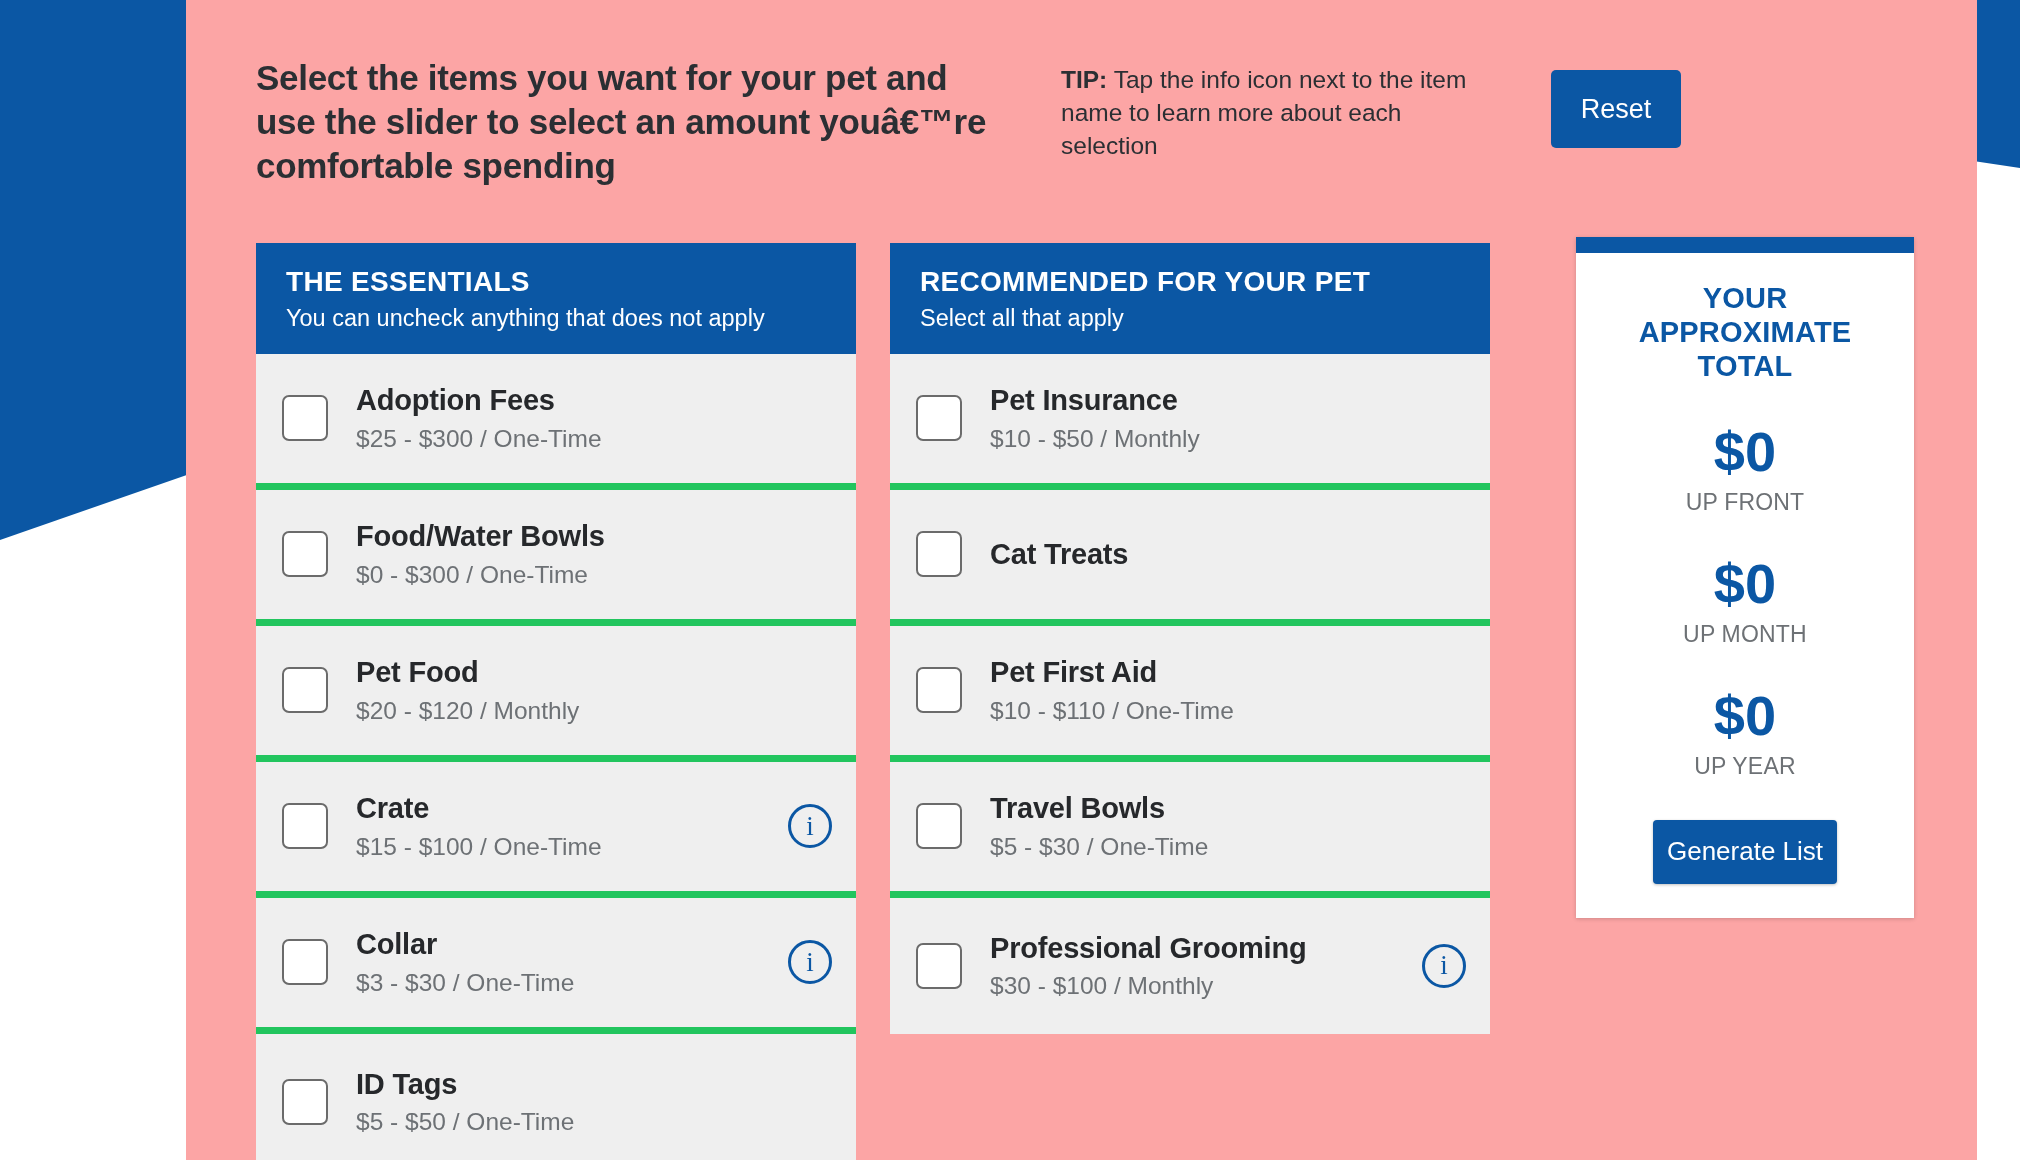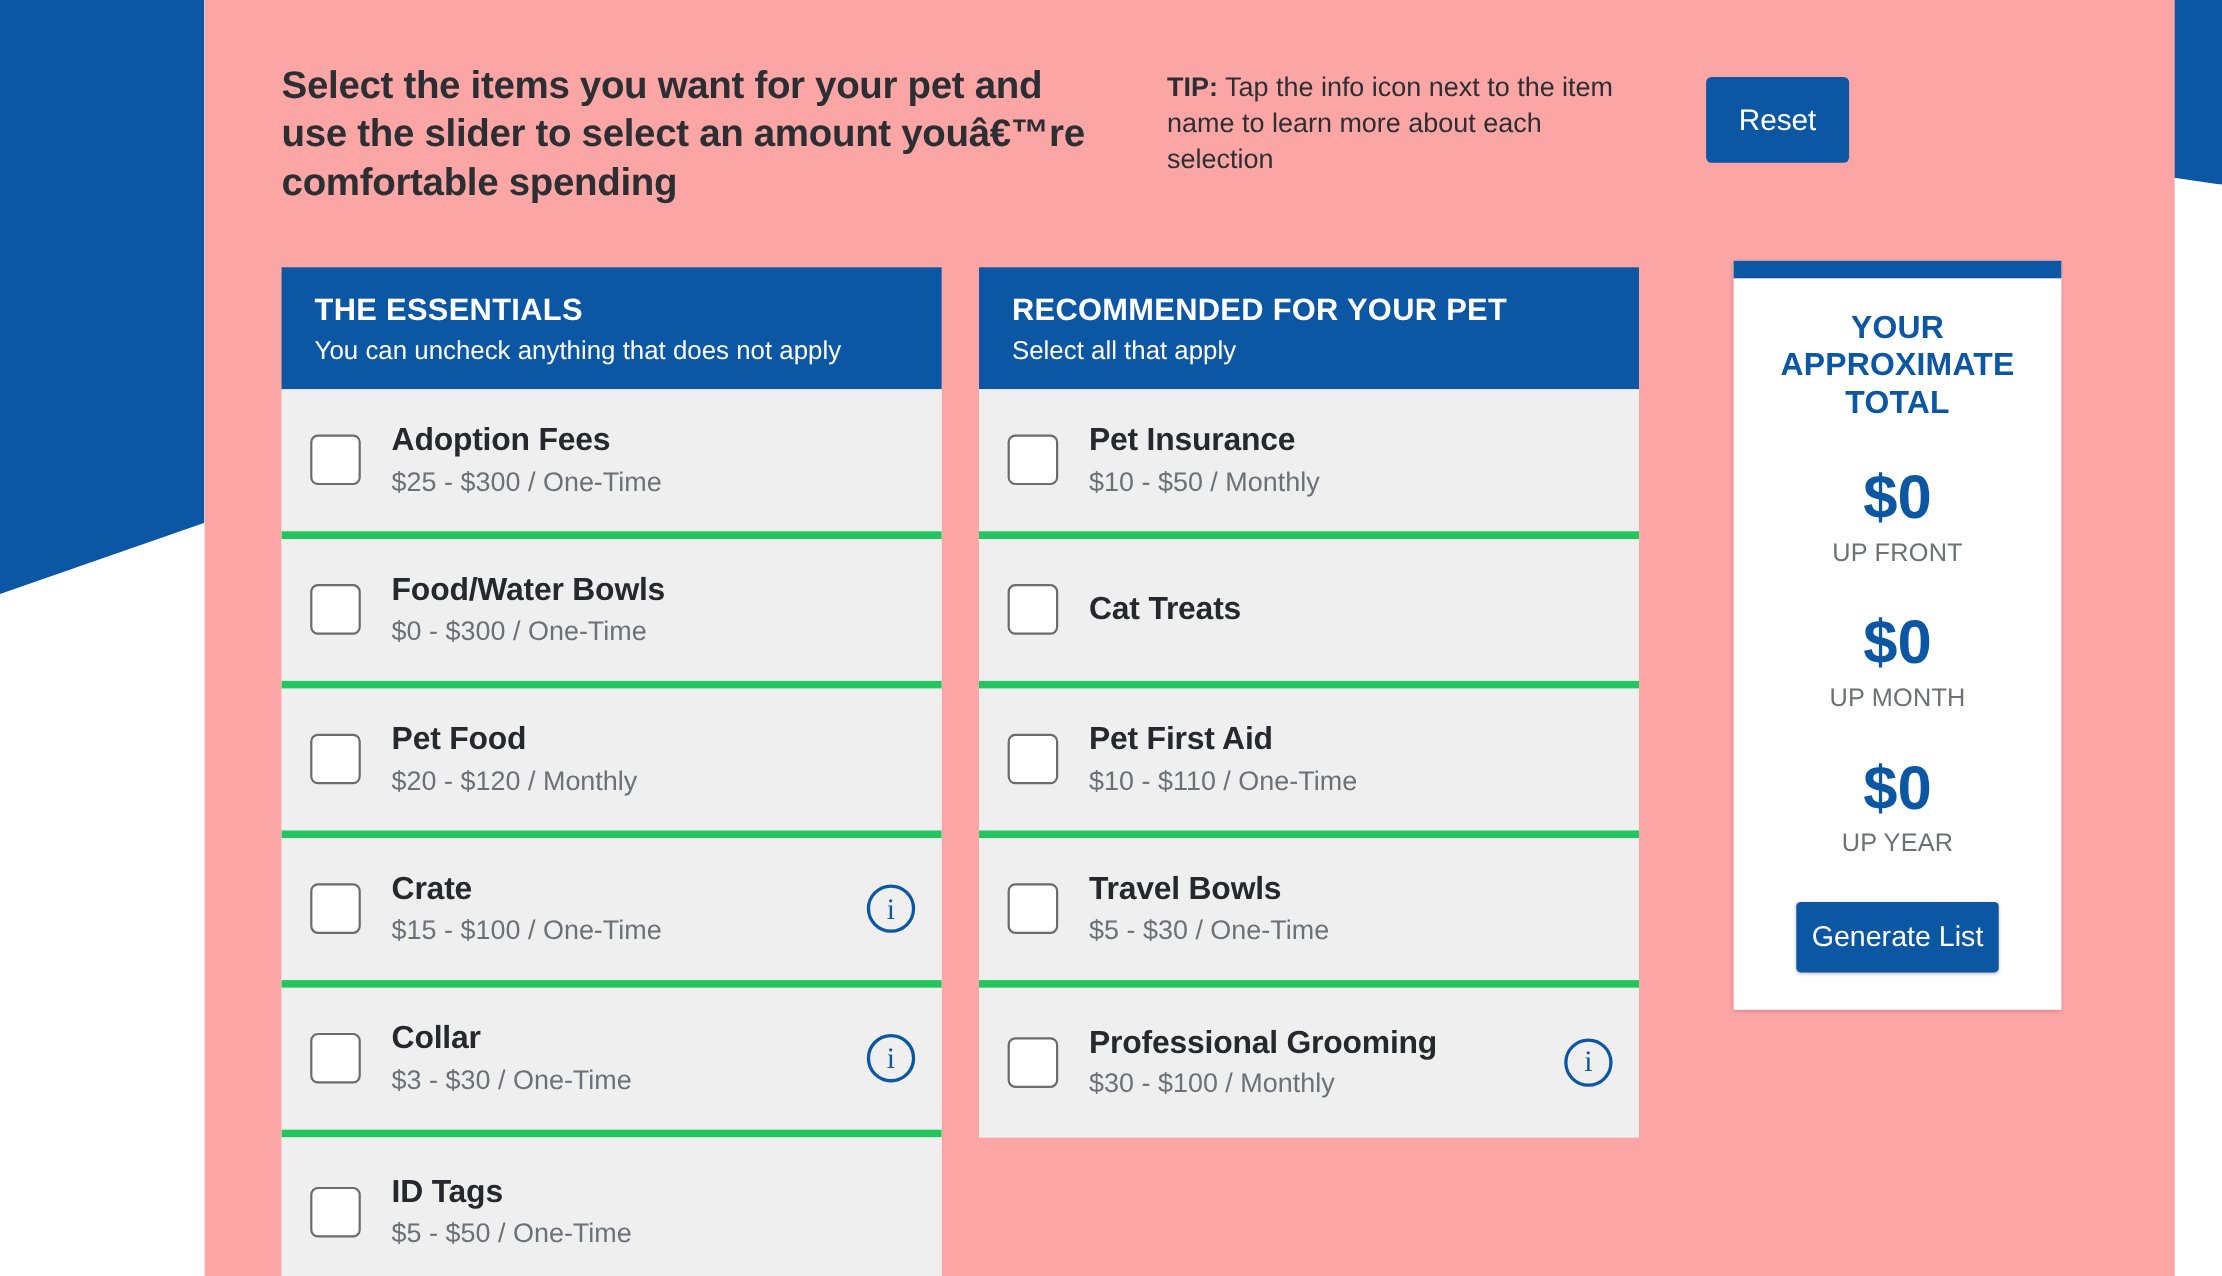--- a/index.html
+++ b/index.html
@@ -91,21 +91,21 @@
     border: 3px solid #0B57A4; color: #0B57A4;
     display: flex; align-items: center; justify-content: center;
     font-size: 27px; font-family: "Liberation Serif", serif;
     line-height: 1; cursor: pointer; margin-left: 14px;
   }
   .info-spacer { flex: 0 0 auto; width: 44px; height: 44px; margin-left: 14px; }
 
   
   .total-card {
     position: absolute; left: 1390px; top: 237px;
-    width: 298px;
+    width: 338px;
     background: #ffffff;
     box-shadow: 0 1px 4px rgba(0,0,0,0.18);
   }
   .total-topbar { height: 16px; background: #0B57A4; }
   .total-body { padding: 28px 22px 34px 22px; text-align: center; }
   .total-title {
     font-size: 29px; font-weight: bold; color: #0B57A4;
     text-transform: uppercase; line-height: 1.18; letter-spacing: 0.2px;
   }
   .amount-block { margin-top: 40px; }

